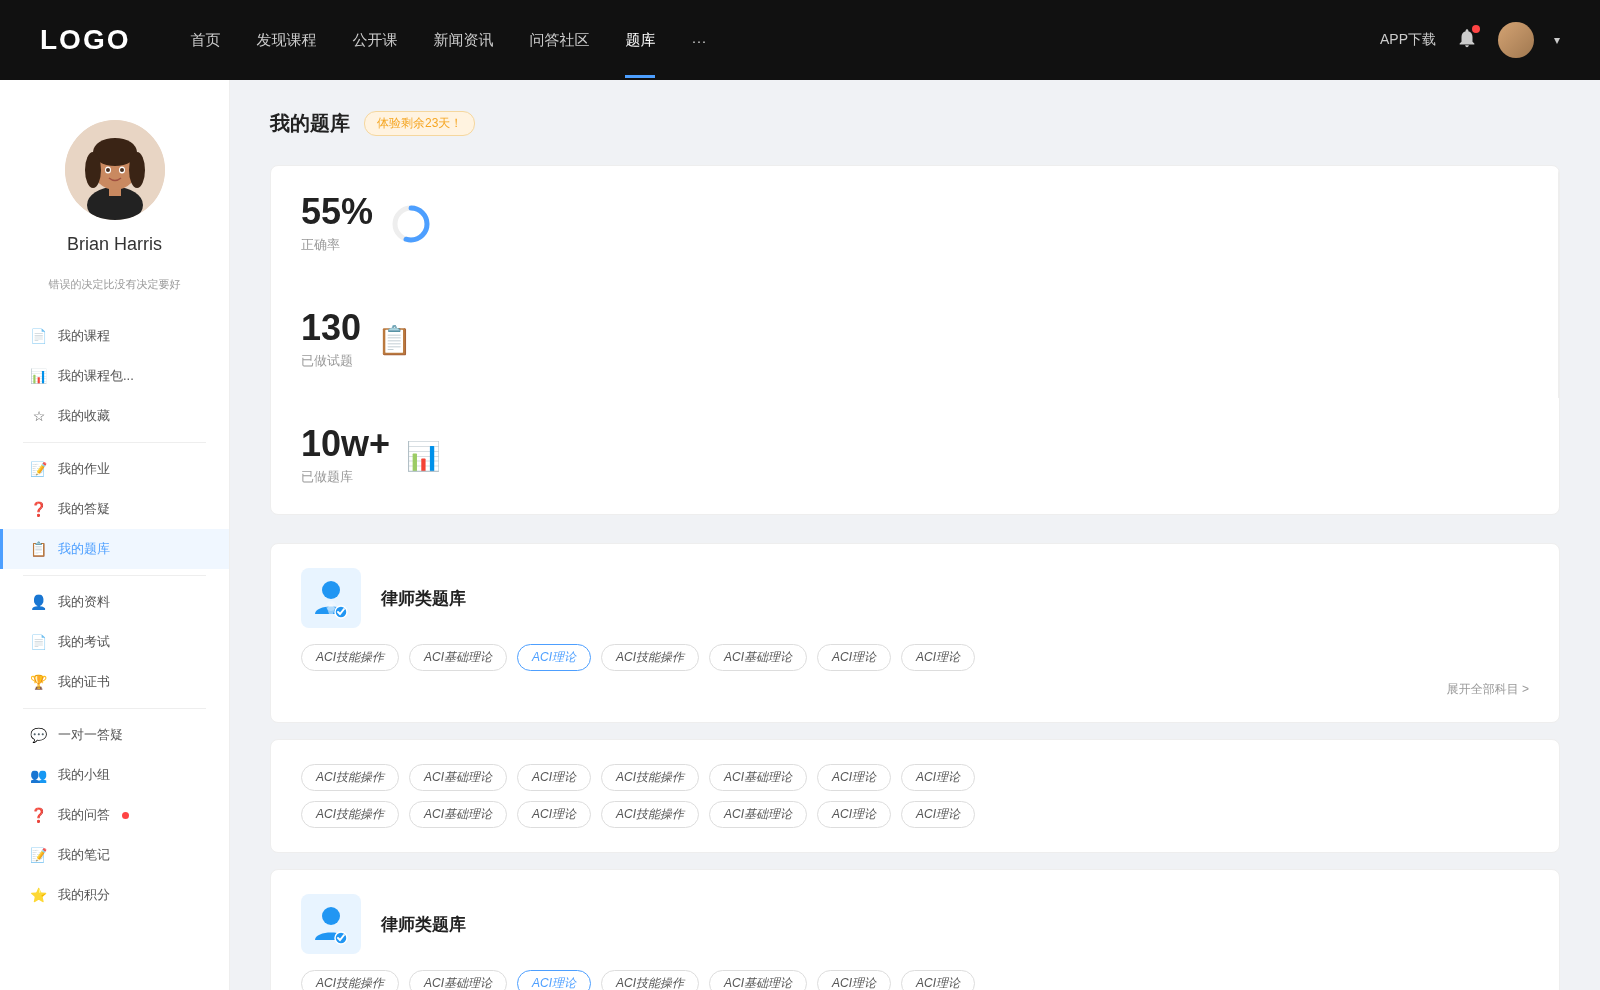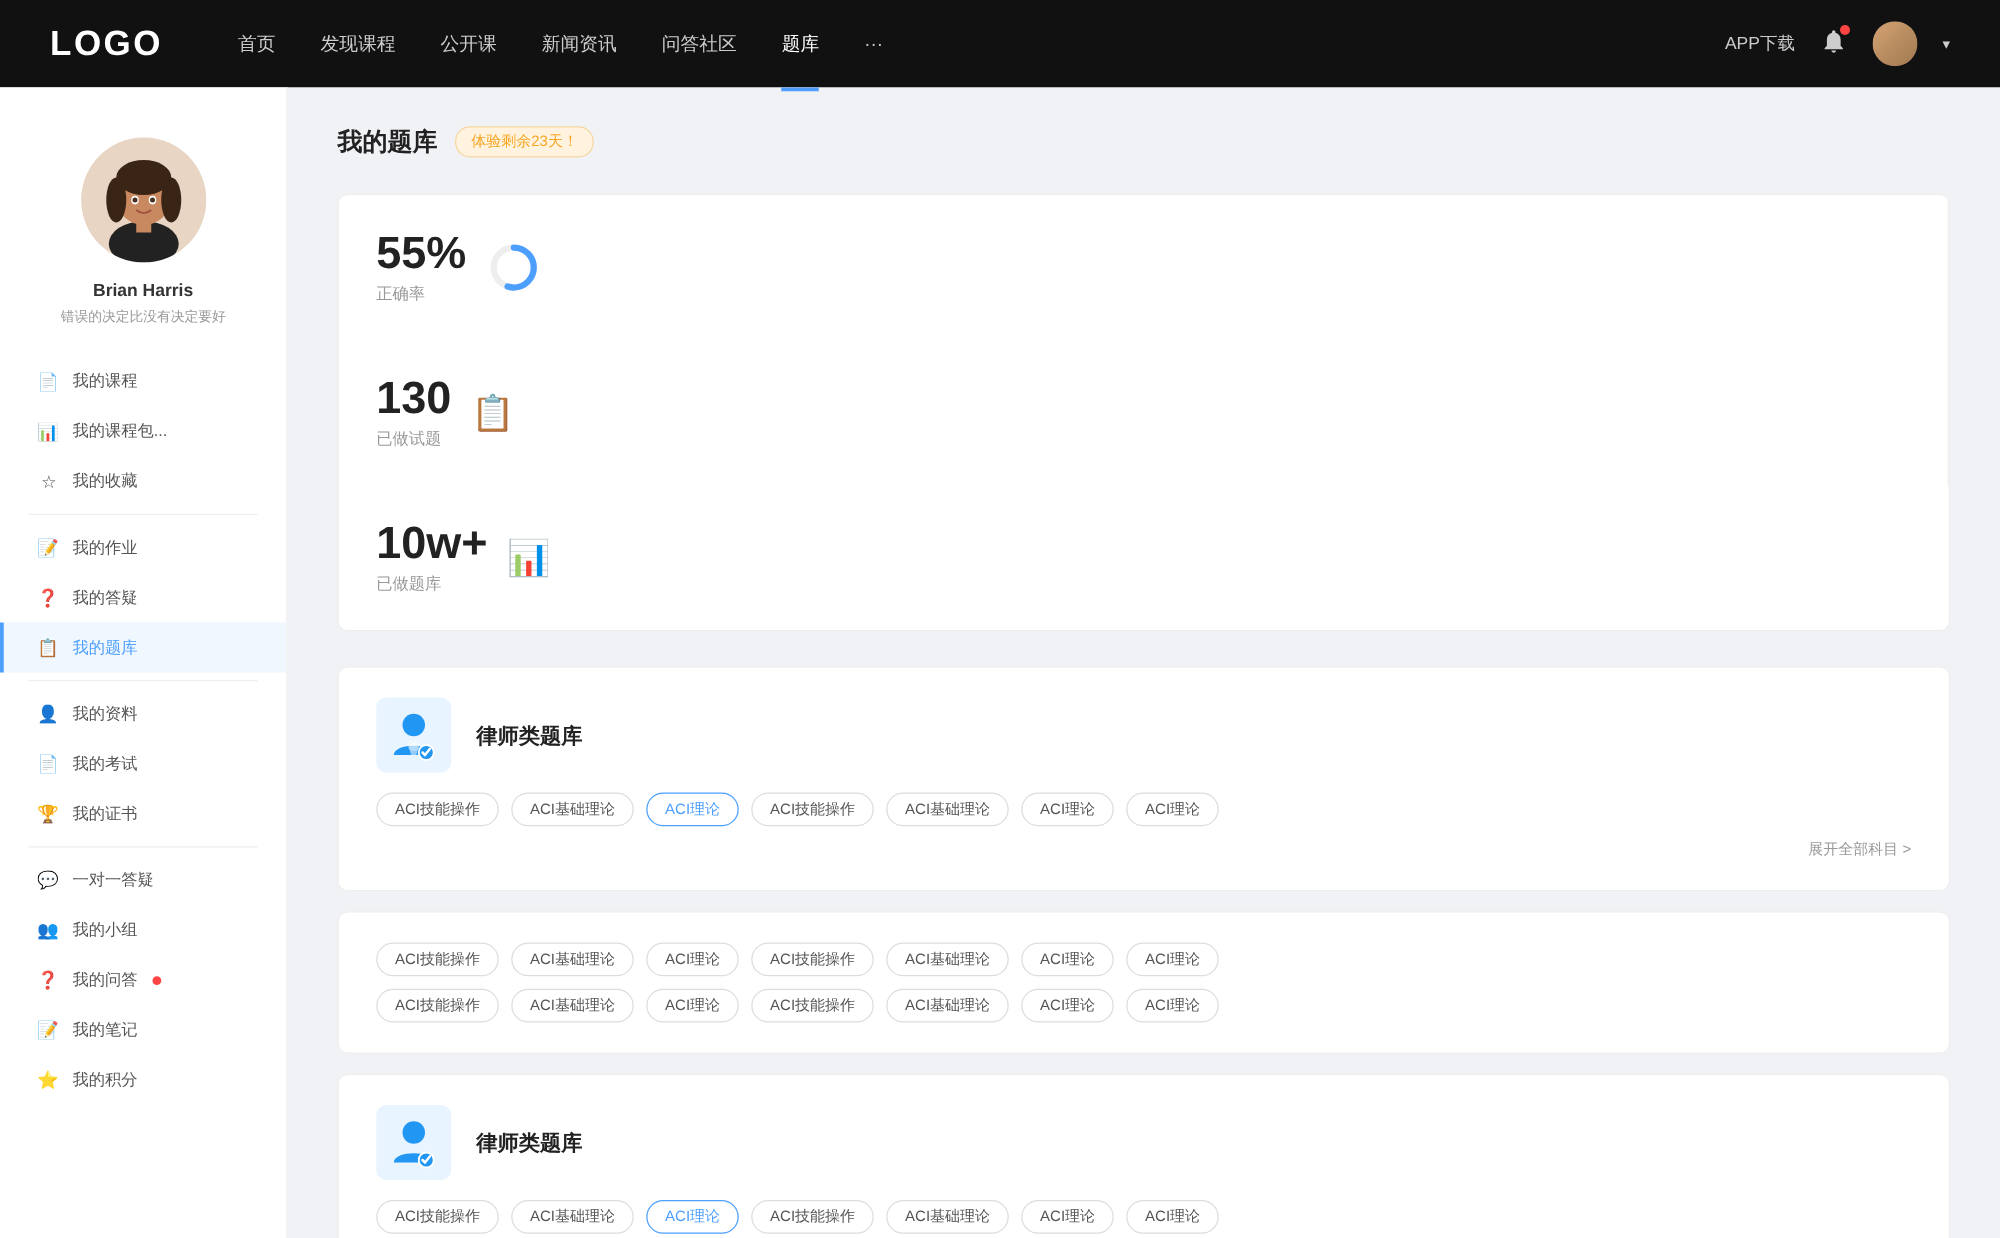--- a/index.html
+++ b/index.html
@@ -1,21 +1,21 @@
 <!DOCTYPE html>
 <html><head>
   <meta charset="utf-8">
   <style>
     * { box-sizing: border-box; margin: 0; padding: 0; }
     body { font-family: -apple-system, BlinkMacSystemFont, "PingFang SC", "Microsoft YaHei", sans-serif; background: #f0f2f5; min-height: 990px; }
 
     
     .navbar {
       background: #111;
-      height: 70px;
+      height: 80px;
       display: flex;
       align-items: center;
       padding: 0 40px;
       gap: 0;
     }
     .navbar-logo {
       color: white;
       font-size: 28px;
       font-weight: bold;
       letter-spacing: 2px;
@@ -108,24 +108,24 @@
     }
     .sidebar-avatar {
       width: 100px;
       height: 100px;
       border-radius: 50%;
       background: #e8d5c4;
       overflow: hidden;
       margin-bottom: 14px;
     }
     .sidebar-name {
-      font-size: 14px;
+      font-size: 18px;
       color: #333;
-      margin-bottom: 6px;
-      font-weight: 700;
+      margin-bottom: 22px;
+      font-weight: 400;
     }
     .sidebar-motto {
       font-size: 11px;
       color: #999;
       margin-bottom: 24px;
     }
     .sidebar-menu {
       width: 100%;
     }
     .sidebar-menu-item {
@@ -287,20 +287,21 @@
     }
     .topic-bank-title {
       font-size: 17px;
       font-weight: 600;
       color: #222;
     }
     .topic-tags {
       display: flex;
       flex-wrap: wrap;
       gap: 10px;
+      font-style: italic;
     }
     .topic-tag {
       border: 1px solid #ddd;
       border-radius: 20px;
       padding: 4px 14px;
       font-size: 12px;
       color: #555;
       cursor: pointer;
       background: white;
     }

